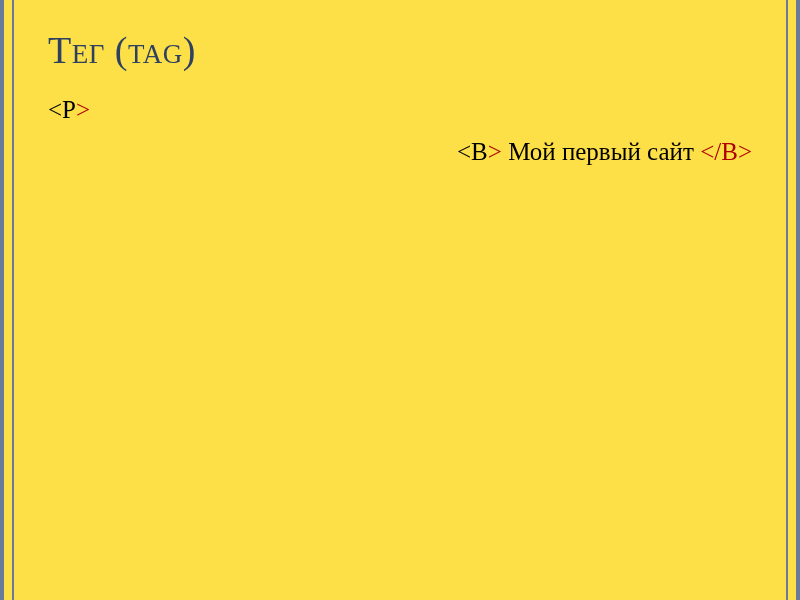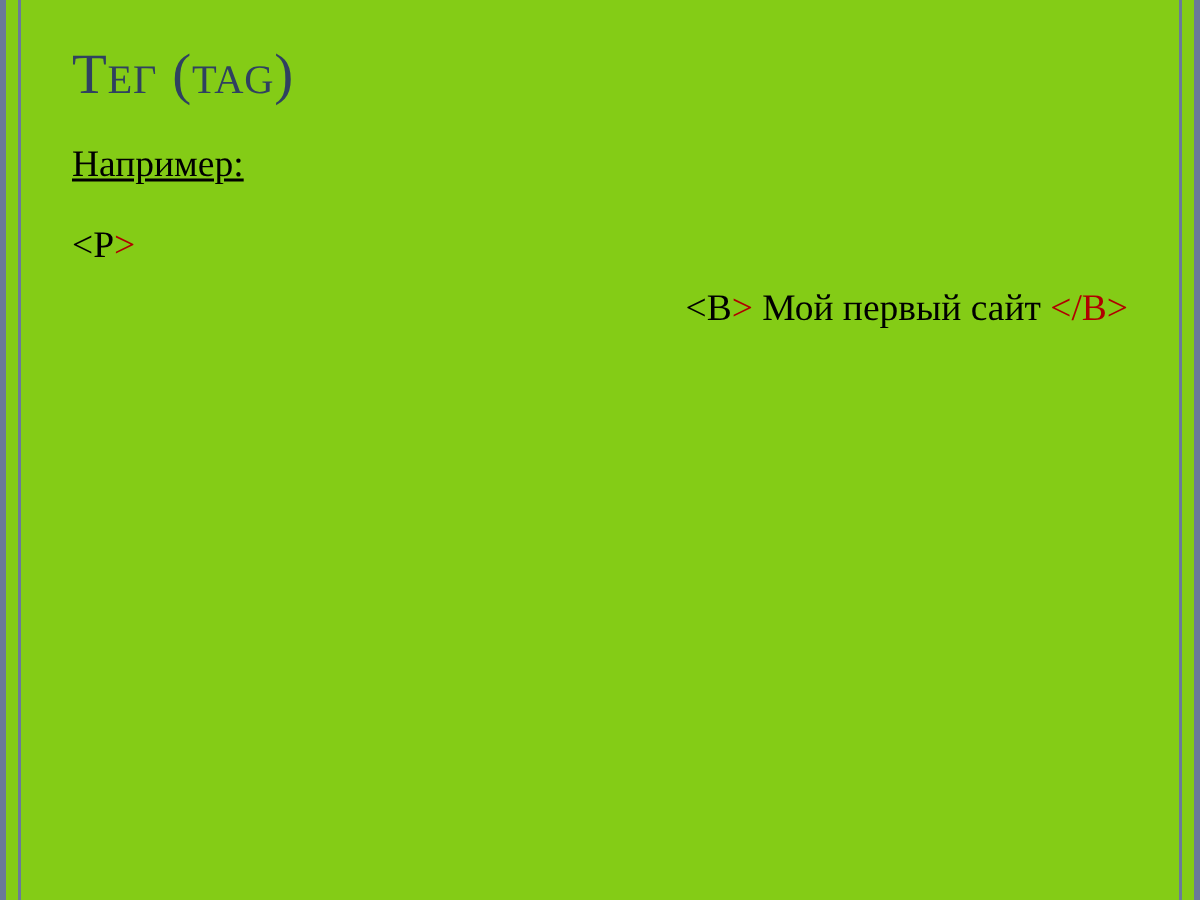--- a/index.html
+++ b/index.html
@@ -7,21 +7,21 @@
     width: 800px;
     height: 600px;
     background: #ffffff;
     font-family: Georgia, 'Times New Roman', serif;
     position: relative;
     overflow: hidden;
   }
   .slide {
     width: 800px;
     height: 600px;
-    background: #84cc16;
+    background: #fde047;
     border-left: 4px solid #6a7a9a;
     border-right: 4px solid #6a7a9a;
     position: relative;
     padding: 28px 44px 40px 44px;
   }
   .slide::before,
   .slide::after {
     content: "";
     position: absolute;
     top: 0;
@@ -66,21 +66,20 @@
   .angle { font-family: Georgia, serif; }
 </style>
 </head>
 <body>
 
 <div class="slide">
 
   <h1 class="title">Тег (tag)</h1>
 
 
-  <p class="example-label">Например:</p>
 
   <p class="example-p">
     <span class="angle tag-black">&lt;</span><span class="tag-black">P</span><span class="angle tag-red">&gt;</span>
   </p>
 
   <p class="example-b">
     <span class="angle tag-black">&lt;</span><span class="tag-black">B</span><span class="angle tag-red">&gt;</span><span class="tag-black"> Мой первый сайт </span><span class="angle tag-red">&lt;</span><span class="tag-red">/B</span><span class="angle tag-red">&gt;</span>
   </p>
 
 </div>

